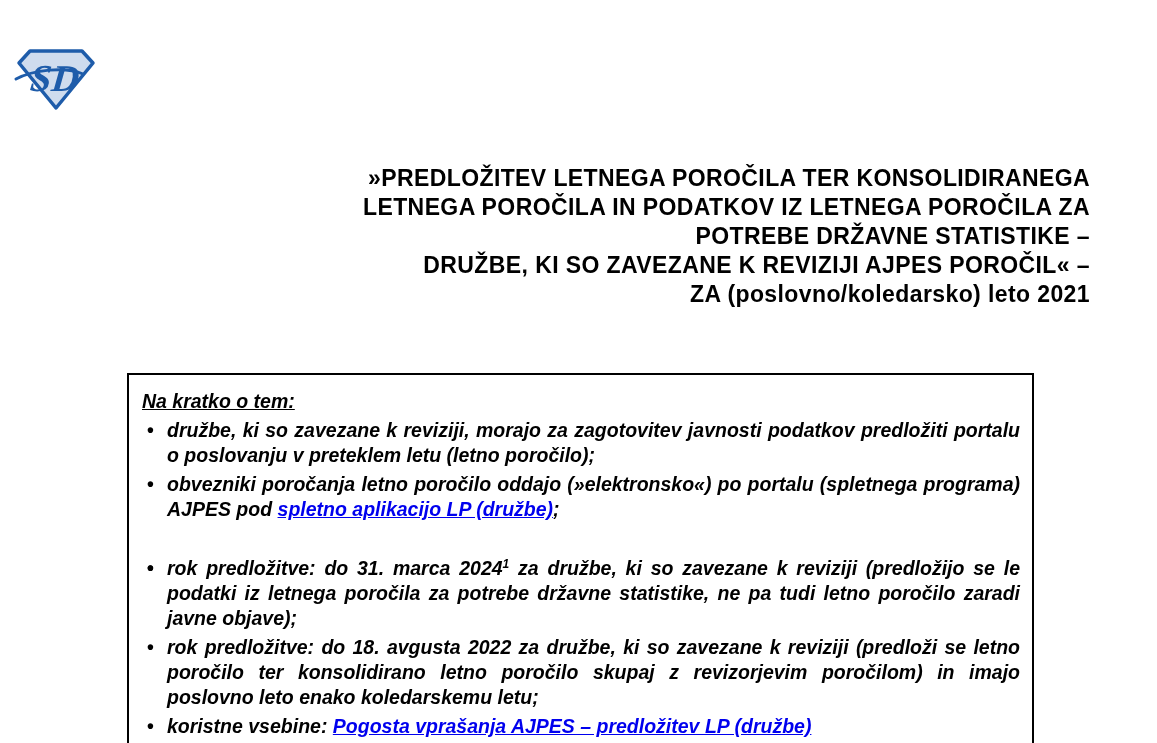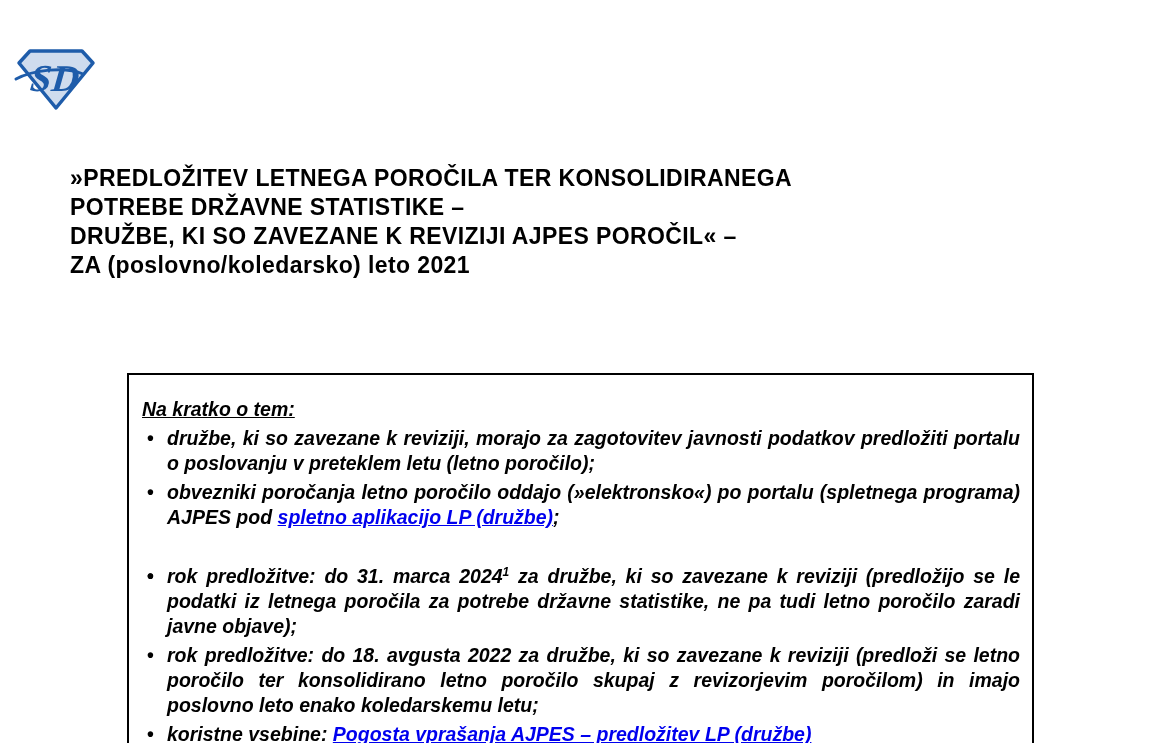--- a/index.html
+++ b/index.html
@@ -21,21 +21,21 @@
     width: 84px;
     height: 66px;
   }
 
   
   .doc-title {
     position: absolute;
     top: 164px;
     left: 70px;
     width: 1020px;
-    text-align: left;
+    text-align: right;
     font-weight: bold;
     font-size: 23px;
     line-height: 29px;
     letter-spacing: 0.4px;
   }
   .doc-title .title-line { white-space: nowrap; }
 
   
   .infobox {
     position: absolute;
@@ -46,21 +46,21 @@
     border: 2px solid #000000;
     padding: 6px 12px 30px 13px;
     font-style: italic;
     font-weight: bold;
     font-size: 19.5px;
     line-height: 25px;
     text-align: justify;
   }
   .infobox-heading {
     text-decoration: underline;
-    margin: 16px 0 4px 0;
+    margin: 8px 0 4px 0;
   }
   .infobox-list {
     list-style: none;
     margin: 0;
     padding: 0;
   }
   .infobox-list li {
     position: relative;
     padding-left: 25px;
     margin-top: 4px;
@@ -91,20 +91,21 @@
   <div class="logo">
     <svg width="84" height="66" viewBox="0 0 84 66">
       <polygon points="6,17 17,5 69,5 80,17 43,62" fill="#cfdcee" stroke="#1e5caa" stroke-width="3.5" stroke-linejoin="round"></polygon>
       <path d="M3,33 C20,24 52,20 70,28" fill="none" stroke="#1e5caa" stroke-width="3" stroke-linecap="round"></path>
       <text x="21" y="45" font-family="Liberation Serif, serif" font-size="38" font-weight="bold" font-style="italic" fill="#1e5caa" transform="skewX(-6)">SD</text>
     </svg>
   </div>
 
   <div class="doc-title">
     <div class="title-line">»PREDLOŽITEV LETNEGA POROČILA TER KONSOLIDIRANEGA</div>
+    <div class="title-line">LETNEGA POROČILA IN PODATKOV IZ LETNEGA POROČILA ZA</div>
     <div class="title-line">POTREBE DRŽAVNE STATISTIKE –</div>
     <div class="title-line">DRUŽBE, KI SO ZAVEZANE K REVIZIJI AJPES POROČIL« –</div>
     <div class="title-line">ZA (poslovno/koledarsko) leto 2021</div>
   </div>
 
   <div class="infobox">
     <p class="infobox-heading">Na kratko o tem:</p>
     <ul class="infobox-list">
         <li><span class="marker">•</span><span>družbe, ki so zavezane k reviziji, morajo za zagotovitev javnosti podatkov predložiti portalu o poslovanju v preteklem letu (letno poročilo);</span></li>
         <li><span class="marker">•</span><span>obvezniki poročanja letno poročilo oddajo (»elektronsko«) po portalu (spletnega programa) AJPES pod </span><a class="doc-link" href="#">spletno aplikacijo LP (družbe)</a><span>;</span></li>

